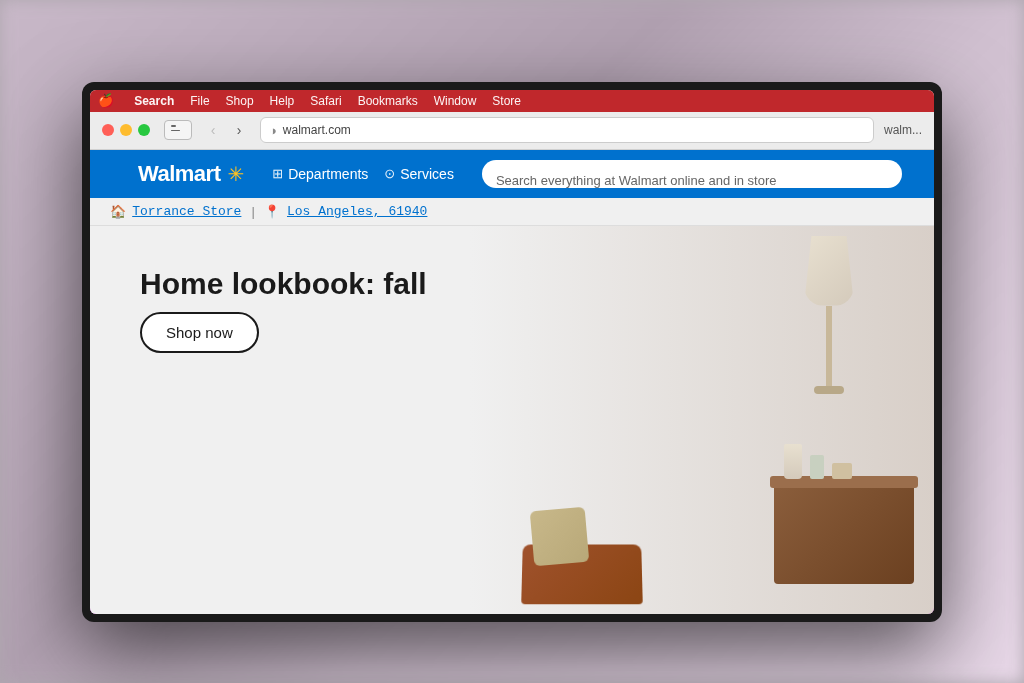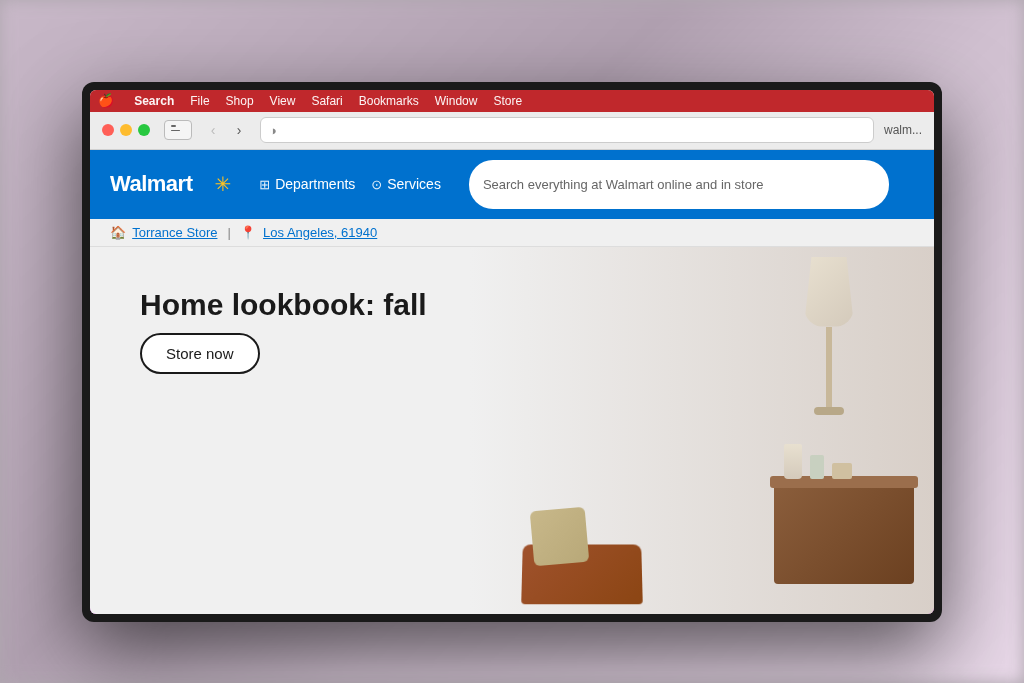--- a/index.html
+++ b/index.html
@@ -189,21 +189,22 @@
       padding: 10px 20px;
       display: flex;
       align-items: center;
       gap: 20px;
       flex-shrink: 0;
     }
 
     .walmart-logo {
       display: flex;
       align-items: center;
-      gap: 22px;
+      gap: 7px;
+      margin-left: 28px;
     }
 
     .walmart-text {
       color: #fff;
       font-size: 22px;
       font-weight: 700;
       letter-spacing: -0.5px;
     }
 
     .spark-icon {
@@ -229,26 +230,26 @@
       white-space: nowrap;
     }
 
     .nav-icon {
       font-size: 13px;
       opacity: 0.9;
     }
 
     .header-search {
       flex: 1;
-      height: 49px;
+      height: 28px;
       border-radius: 24px;
       background: #fff;
       border: none;
       display: flex;
-      align-items: center;
+      align-items: flex-end;
       padding: 0 14px;
       gap: 8px;
       max-width: 420px;
       margin-left: 8px;
     }
 
     .search-input-fake {
       flex: 1;
       font-size: 13px;
       color: #666;
@@ -272,20 +273,21 @@
       color: #555;
       font-size: 13px;
     }
 
     .location-link {
       color: #0071ce;
       font-size: 13px;
       font-weight: 500;
       text-decoration: underline;
       cursor: pointer;
+      font-family: Liberation Mono, monospace;
     }
 
     .location-separator {
       color: #888;
       font-size: 13px;
       margin: 0 4px;
     }
 
     .location-pin {
       color: #555;
@@ -478,21 +480,21 @@
 <div class="bg-blur"></div>
 
 <div class="mac-screen">
   <div class="screen-inner">
 
     <div class="macos-menubar">
       <span class="apple-logo">🍎</span>
       <span class="menu-item bold">Search</span>
       <span class="menu-item">File</span>
       <span class="menu-item">Shop</span>
-      <span class="menu-item">View</span>
+      <span class="menu-item">Help</span>
       <span class="menu-item">Safari</span>
       <span class="menu-item">Bookmarks</span>
       <span class="menu-item">Window</span>
       <span class="menu-item">Store</span>
     </div>
 
     <div class="safari-toolbar">
       <div class="traffic-lights">
         <div class="tl red"></div>
         <div class="tl yellow"></div>
@@ -510,20 +512,21 @@
         <div class="nav-btn disabled">
           <span>‹</span>
         </div>
         <div class="nav-btn">
           <span>›</span>
         </div>
       </div>
 
       <div class="address-bar">
         <span class="reader-icon">◑</span>
+        <span class="address-text">walmart.com</span>
       </div>
 
       <div class="toolbar-right">
         <span>walm...</span>
       </div>
     </div>
 
     <div class="walmart-header">
       <div class="walmart-logo">
         <span class="walmart-text">Walmart</span>
@@ -551,21 +554,21 @@
       <span class="location-link">Torrance Store</span>
       <span class="location-separator">|</span>
       <span class="location-pin">📍</span>
       <span class="location-link">Los Angeles, 61940</span>
     </div>
 
     <div class="main-content">
       <div class="hero-banner">
         <div class="hero-text-section">
           <h1 class="hero-title">Home lookbook: fall</h1>
-          <button class="shop-now-btn">Store now</button>
+          <button class="shop-now-btn">Shop now</button>
         </div>
 
         <div class="hero-image-area">
           <div class="furniture-scene">
 
             <div class="lamp">
               <div class="lamp-shade"></div>
               <div class="lamp-body"></div>
               <div class="lamp-base"></div>
             </div>

